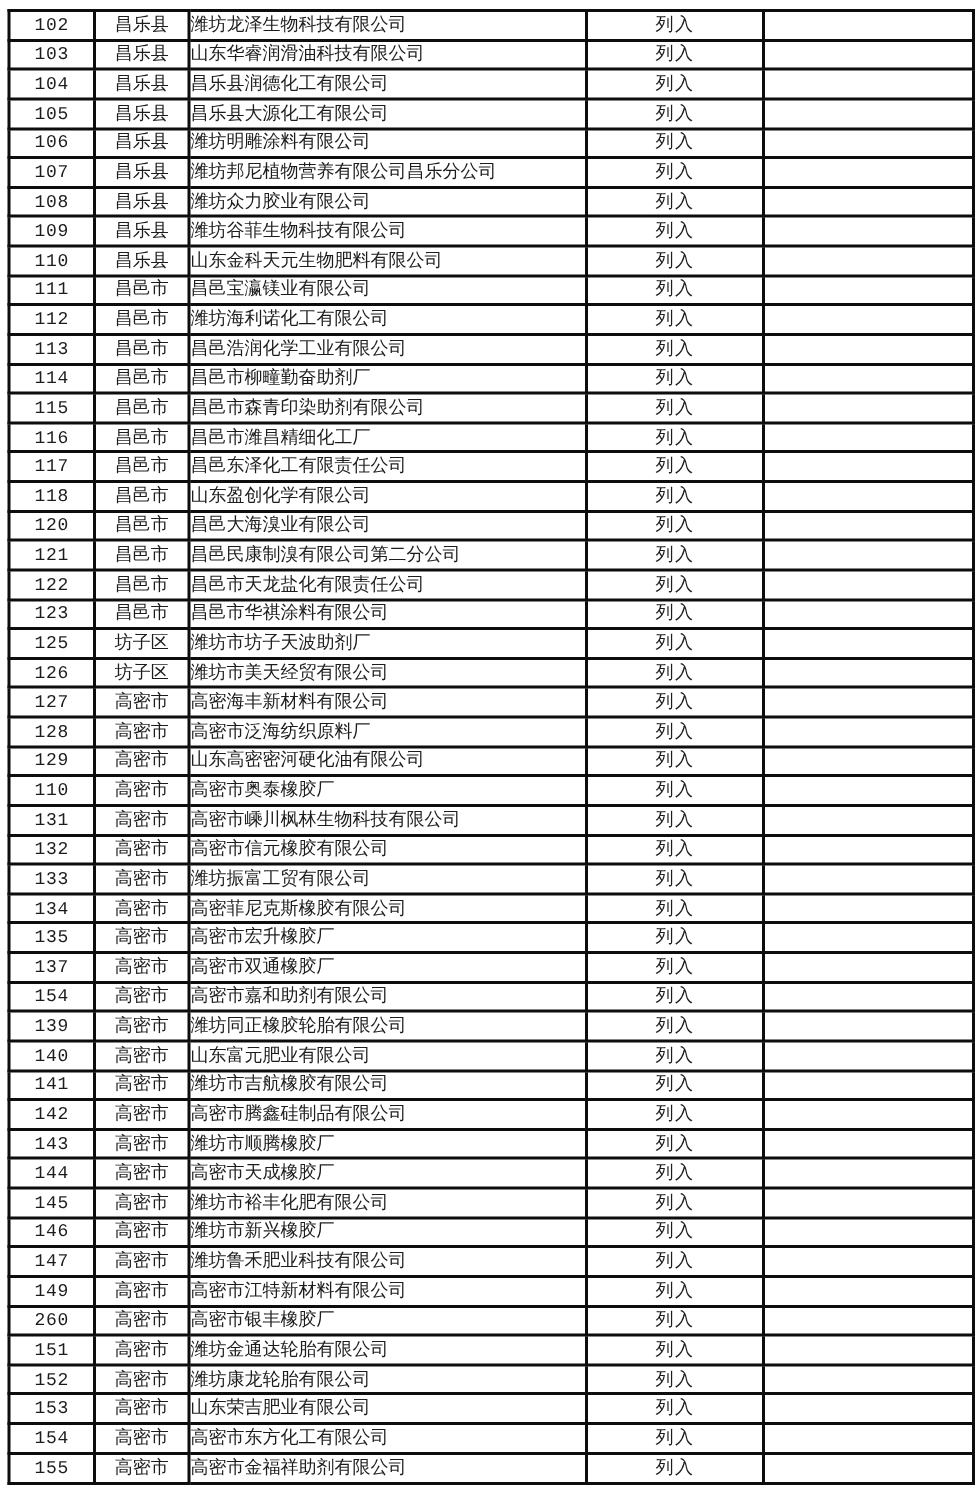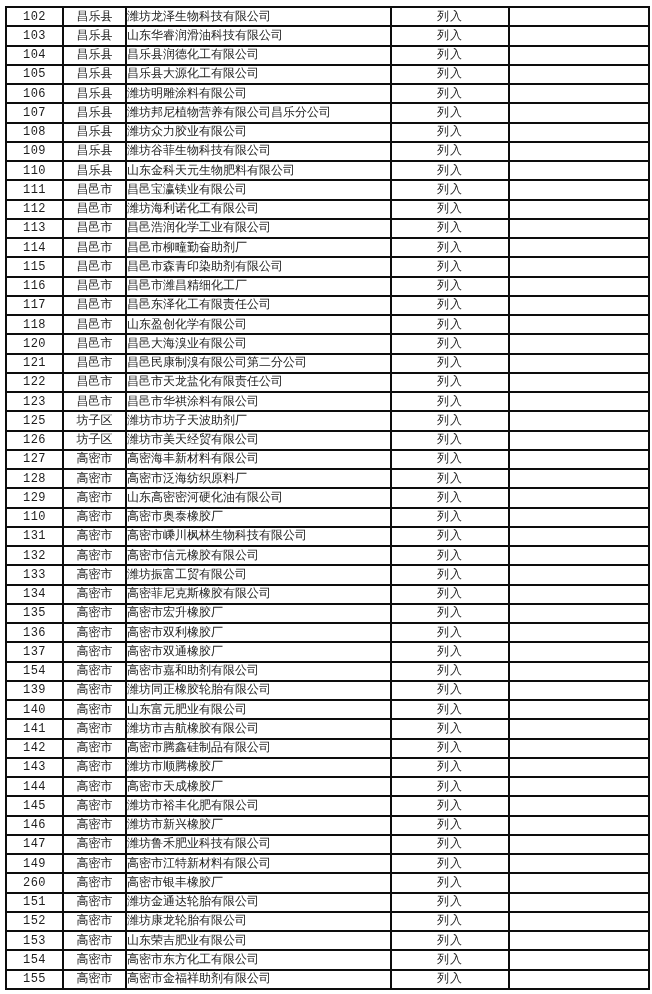--- a/index.html
+++ b/index.html
@@ -273,27 +273,20 @@
           <td class="cell-remark"></td>
         </tr>
         <tr>
           <td class="cell-no">135</td>
           <td class="cell-region">高密市</td>
           <td class="cell-company">高密市宏升橡胶厂</td>
           <td class="cell-status">列入</td>
           <td class="cell-remark"></td>
         </tr>
         <tr>
-          <td class="cell-no">136</td>
-          <td class="cell-region">高密市</td>
-          <td class="cell-company">高密市双利橡胶厂</td>
-          <td class="cell-status">列入</td>
-          <td class="cell-remark"></td>
-        </tr>
-        <tr>
           <td class="cell-no">137</td>
           <td class="cell-region">高密市</td>
           <td class="cell-company">高密市双通橡胶厂</td>
           <td class="cell-status">列入</td>
           <td class="cell-remark"></td>
         </tr>
         <tr>
           <td class="cell-no">154</td>
           <td class="cell-region">高密市</td>
           <td class="cell-company">高密市嘉和助剂有限公司</td>

